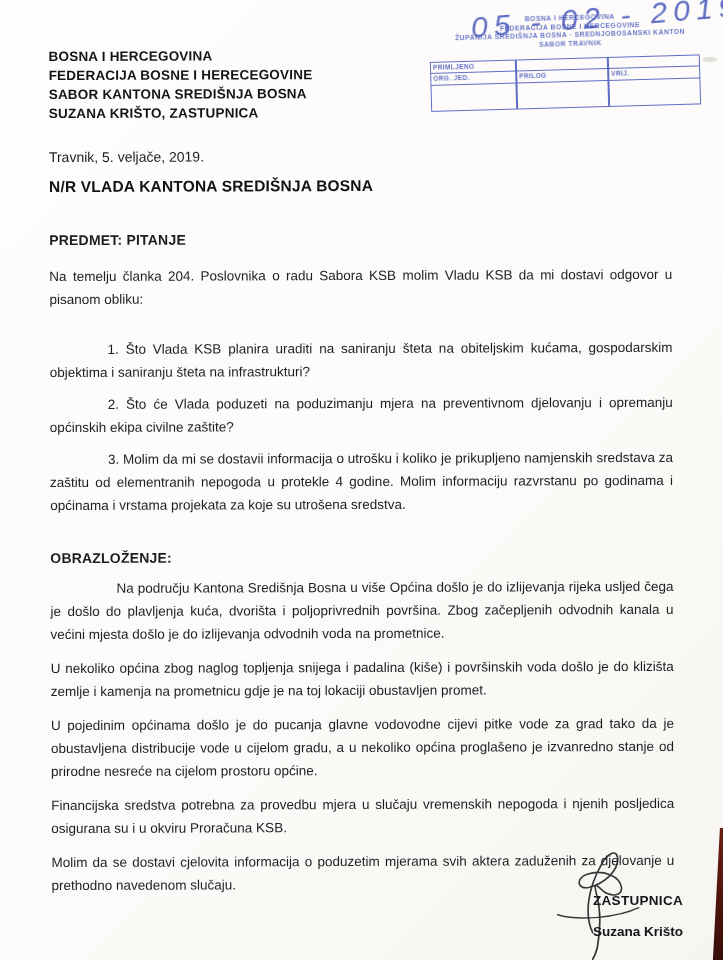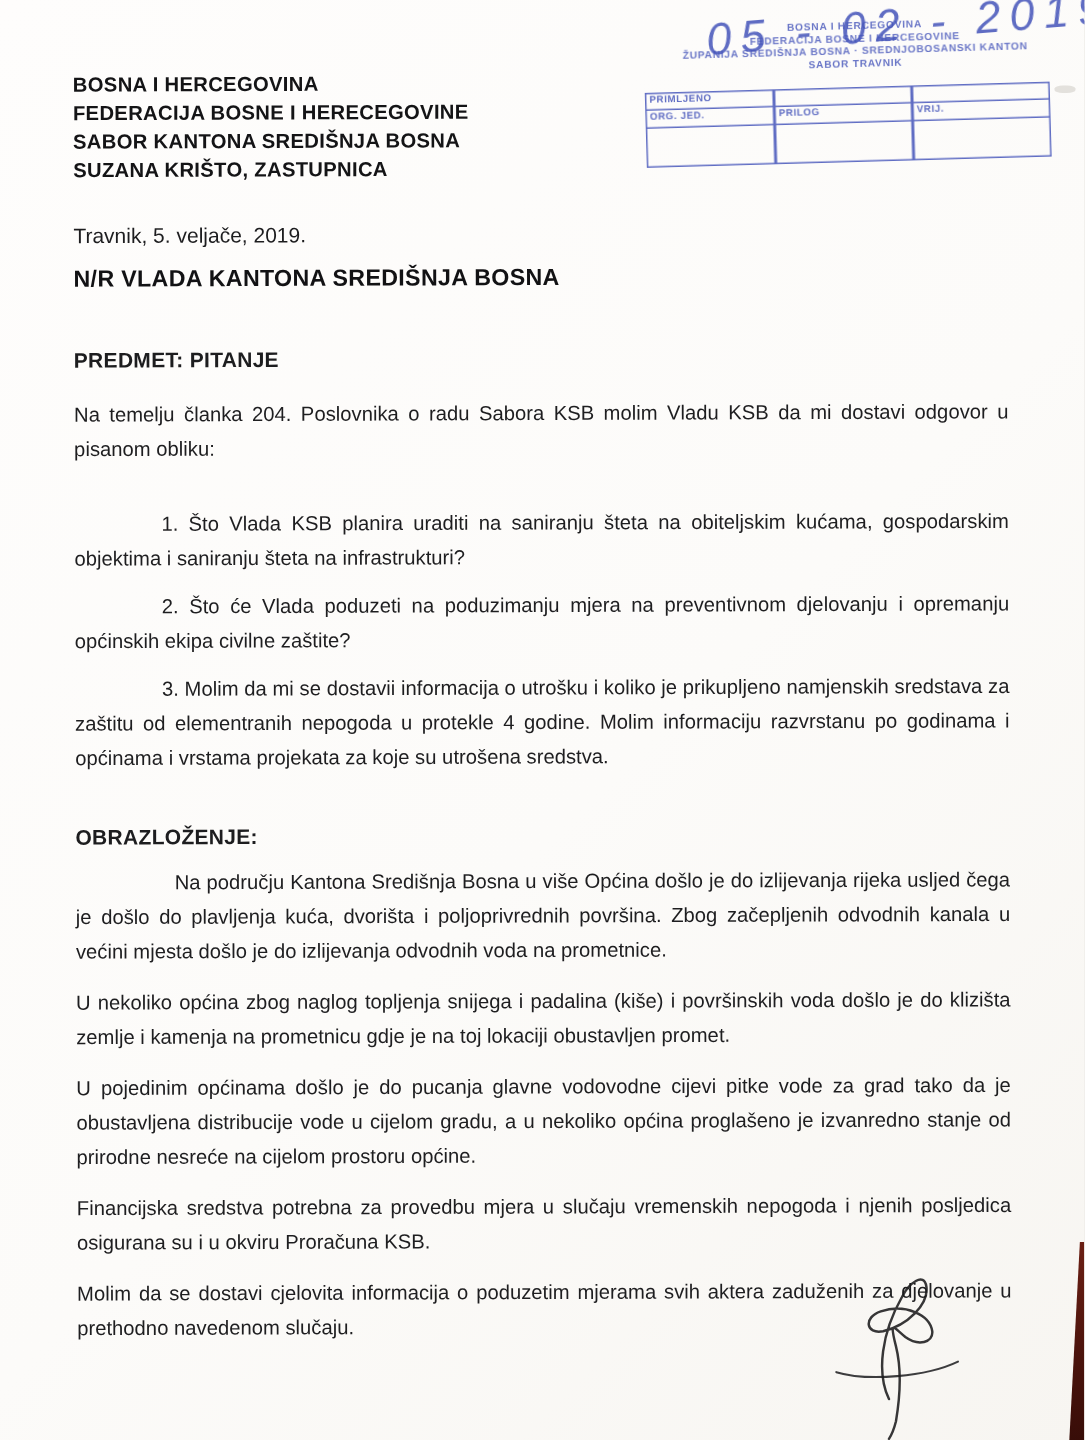--- a/index.html
+++ b/index.html
@@ -145,20 +145,24 @@
       </div>
       <div class="st-row st-tall">
         <span class="st-cell"></span>
         <span class="st-cell"></span>
         <span class="st-cell"></span>
       </div>
     </div>
     <div class="stamp-date">05 - 02 - 2019</div>
   </div>
 
+  <div class="sigblock">
+    <div class="sig-title">ZASTUPNICA</div>
+    <div class="sig-name">Suzana Krišto</div>
+  </div>
 
   <svg class="sig-svg" viewBox="0 0 150 150">
     <path d="M 63 115 C 52 92 57 58 74 28 C 80 16 93 6 95 19 C 97 34 79 52 58 57 C 43 60 41 45 56 40 C 77 33 98 43 100 57 C 101 67 88 70 77 62 C 67 54 63 46 69 70 C 74 90 72 116 69 134 C 67 142 65 146 63 149" fill="none" stroke="#1b1b1d" stroke-width="2.1" stroke-linecap="round" opacity="0.88"></path>
     <path d="M 18 92 C 45 100 95 96 122 83" fill="none" stroke="#1b1b1d" stroke-width="1.8" stroke-linecap="round" opacity="0.85"></path>
   </svg>
 
   <div class="smudge"></div>
   <div class="photo-edge"></div>
 
 </div>

